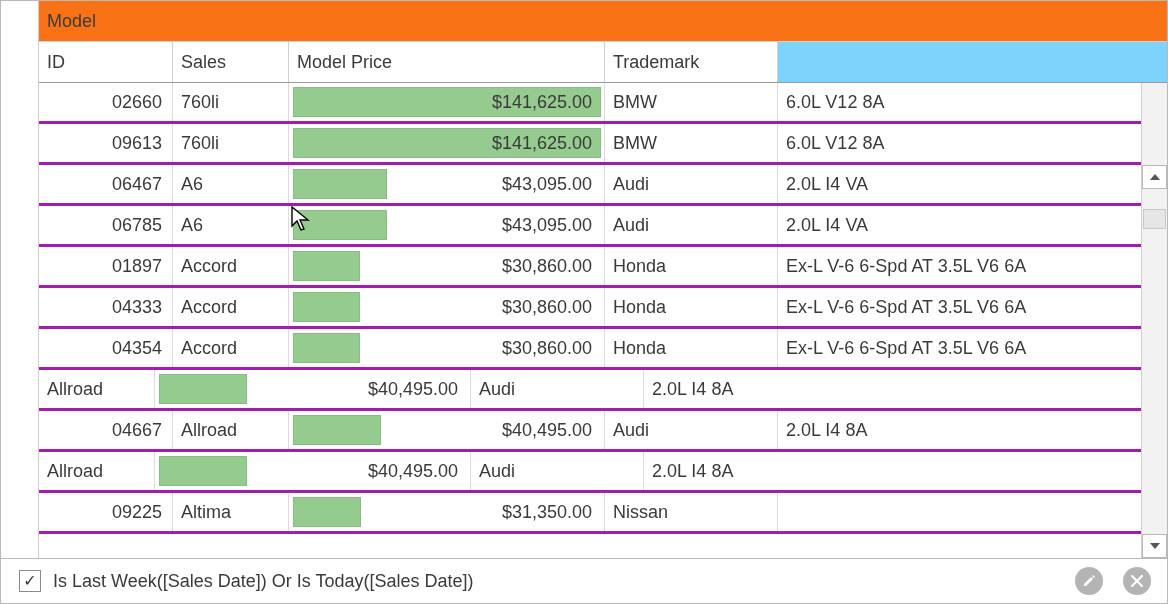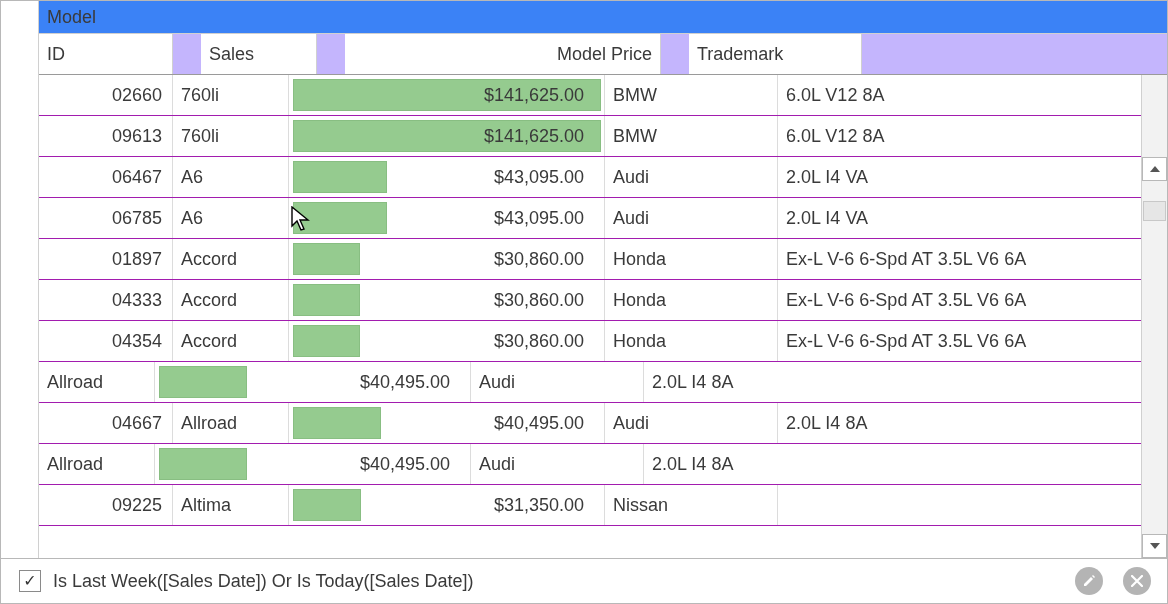--- a/index.html
+++ b/index.html
@@ -31,59 +31,58 @@
     background: #fff;
     border-right: 1px solid #d0d0d0;
   }
   .grid-main {
     flex: 1 1 auto;
     display: flex;
     flex-direction: column;
     overflow: hidden;
   }
   .band-row {
-    height: 33px;
+    height: 41px;
     border-bottom: 1px solid #d0d0d0;
     display: flex;
     align-items: center;
     padding-left: 8px;
-    background: #3b82f6;
+    background: #f97316;
   }
   .header-row {
     height: 41px;
     border-bottom: 1px solid #9a9a9a;
     display: flex;
-    background: #c4b5fd;
-    gap: 28px;
+    background: #7dd3fc;
   }
   .header-row > div {
     border-right: 1px solid #d0d0d0;
     display: flex;
     align-items: center;
     padding: 0 8px;
     background: #fff;
   }
   .col-id  { width: 134px; flex: 0 0 134px; justify-content: flex-start; }
   .col-name{ width: 116px; flex: 0 0 116px; }
-  .col-price{ width: 316px; flex: 0 0 316px; justify-content: flex-end; }
+  .col-price{ width: 316px; flex: 0 0 316px; }
   .col-trademark{ width: 173px; flex: 0 0 173px; }
   .col-modification{ flex: 1 1 auto; border-right: none !important; }
 
   .body-wrap {
     flex: 1 1 auto;
     display: flex;
     overflow: hidden;
   }
   .rows {
     flex: 1 1 auto;
     overflow: hidden;
   }
   .row {
     height: 41px;
-    border-bottom: 1px solid #a21caf;
+    border-bottom: 3px solid #a21caf;
     display: flex;
     align-items: stretch;
     text-align: center;
   }
   .row > div {
     border-right: 1px solid #dcdcdc;
     display: flex;
     align-items: center;
     padding: 0 8px;
     background: #fff;
@@ -98,21 +97,21 @@
   }
   .price-bar {
     position: absolute;
     left: 4px; top: 4px; bottom: 4px;
     background: #95cb8f;
     border: 1px solid #88be82;
   }
   .price-text {
     position: relative;
     z-index: 1;
-    padding-right: 16px;
+    padding-right: 8px;
   }
 
   .scrollbar {
     width: 26px;
     flex: 0 0 26px;
     background: #f2f2f2;
     border-left: 1px solid #d0d0d0;
     display: flex;
     flex-direction: column;
     align-items: stretch;

